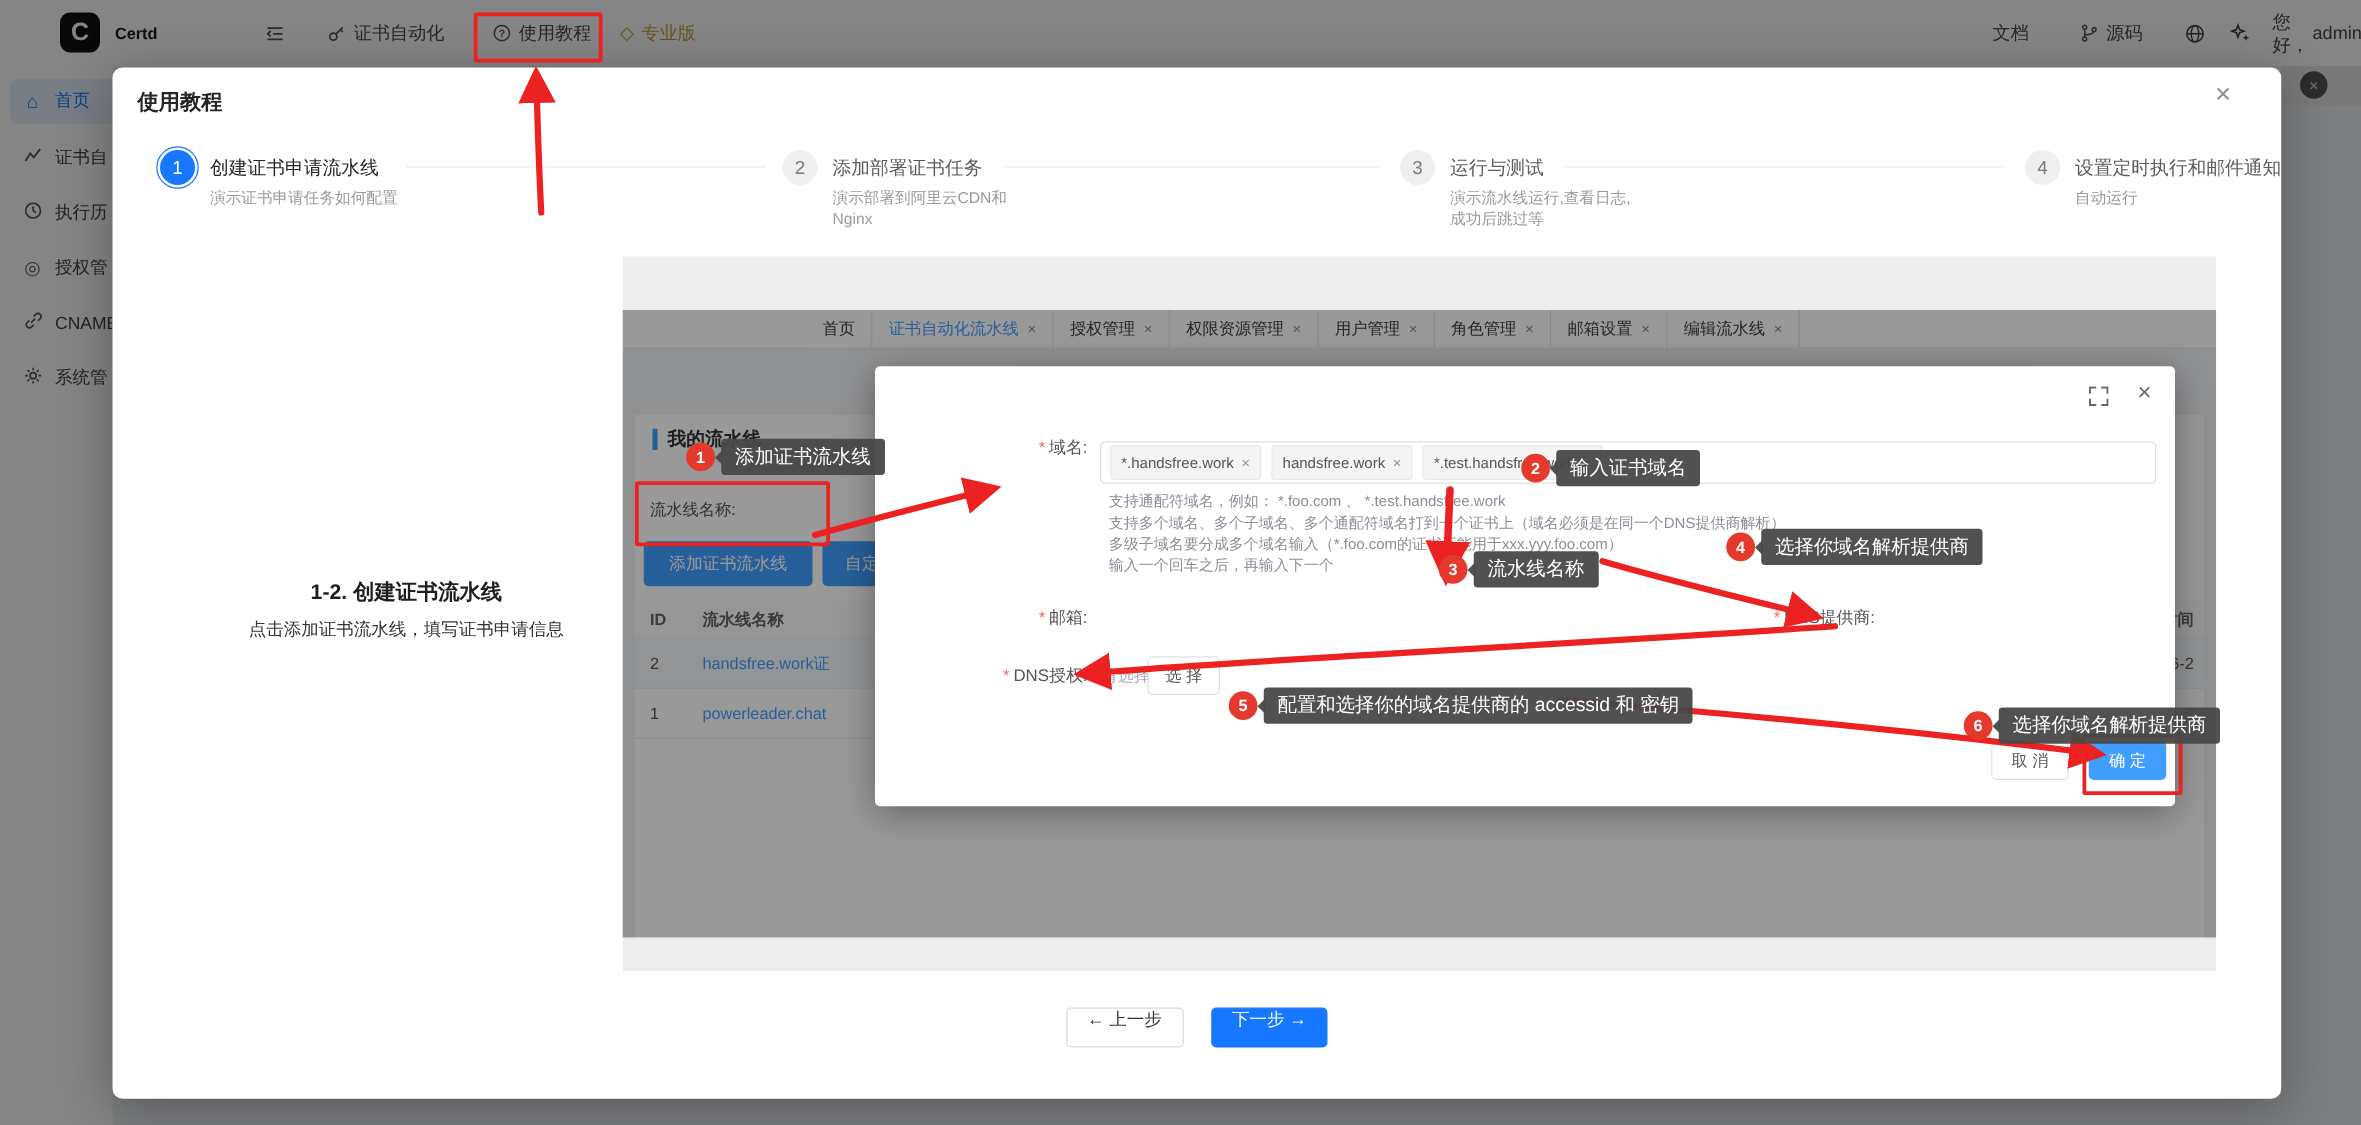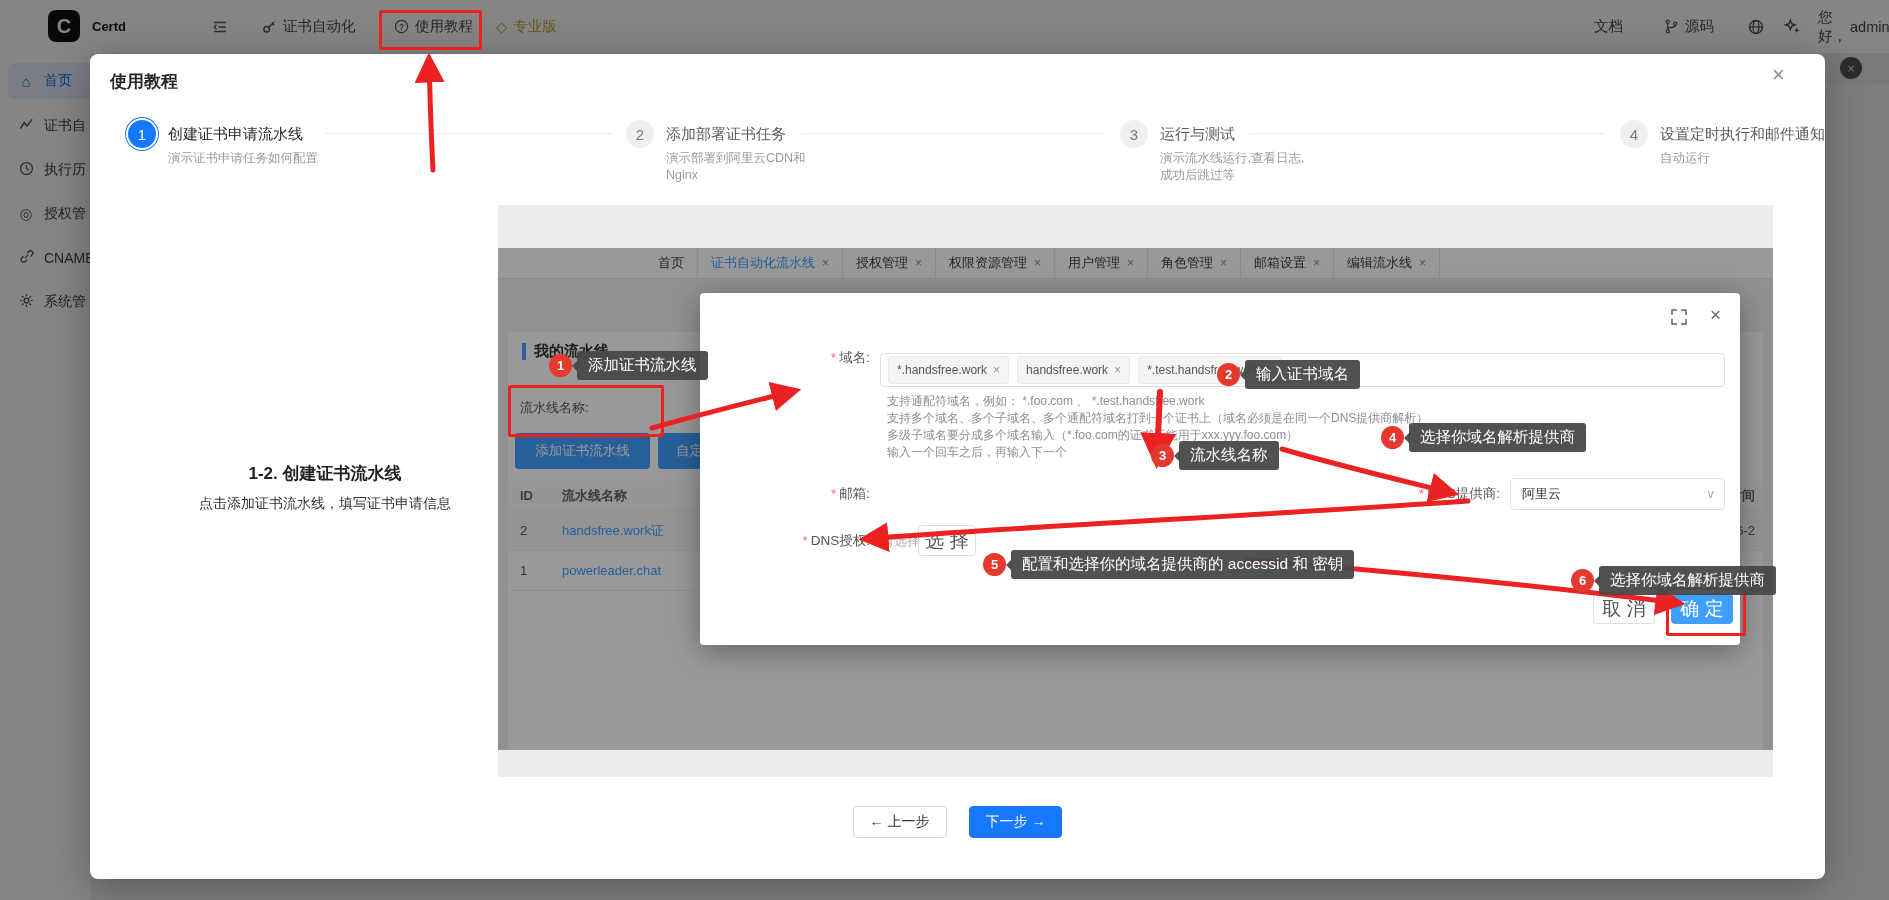--- a/index.html
+++ b/index.html
@@ -39,21 +39,21 @@
   .step-circle.idle{background:#efefef;color:#7a7a7a;}
   .step-title{position:absolute;font-size:15px;color:#262626;white-space:nowrap;}
   .step-title.idle{color:#5c5c5c;}
   .step-desc{position:absolute;font-size:12.5px;color:#9a9a9a;line-height:17px;}
   .step-line{position:absolute;height:1px;background:#ececec;top:79px;}
   .note-block{position:absolute;left:55px;top:408px;width:360px;text-align:center;}
   .note-title{font-size:17px;font-weight:bold;color:#1f1f1f;}
   .note-desc{font-size:14px;color:#333;margin-top:10px;}
   .modal-footer{position:absolute;left:0;top:752px;width:1735px;display:flex;
     justify-content:center;gap:22px;}
-  .btn{height:32px;border-radius:4px;font-size:14px;display:flex;align-items:center;
+  .btn{height:32px;border-radius:4px;font-size:14px;display:flex;
     justify-content:center;padding:0 16px;cursor:pointer;box-sizing:border-box;}
   .btn.ghost{background:#fff;border:1px solid #d9d9d9;color:#333;}
   .btn.blue{background:#1677ff;border:1px solid #1677ff;color:#fff;}
   
   .shot{position:absolute;left:408px;top:151px;width:1275px;height:572px;overflow:hidden;}
   .strip{position:absolute;left:0;width:1275px;background:#ededed;}
   .app-region{position:absolute;left:0;top:43px;width:1275px;height:502px;background:#f0f2f5;overflow:hidden;}
   .tabbar{position:absolute;left:0;top:0;width:1275px;height:31px;background:#fff;
     border-bottom:1px solid #e4e7ed;display:flex;align-items:stretch;padding-left:147px;box-sizing:border-box;}
   .tab{display:flex;align-items:center;gap:7px;padding:0 13px;font-size:13px;color:#3d3d3d;
@@ -84,21 +84,21 @@
     border-radius:4px;background:#fff;display:flex;align-items:center;gap:8px;padding-left:7px;box-sizing:border-box;}
   .tag{display:flex;align-items:center;gap:6px;background:#f4f4f5;border:1px solid #e9e9eb;
     border-radius:3px;padding:6px 8px;font-size:12px;color:#555;}
   .tag .tx{color:#909399;cursor:pointer;}
   .help{position:absolute;left:187px;top:100px;font-size:12px;color:#8a8f97;line-height:17px;}
   .input-like{position:absolute;display:flex;align-items:center;box-sizing:border-box;
     border-radius:4px;font-size:13px;color:#333;}
   .clear-ic{width:15px;height:15px;border-radius:50%;background:#bfc4cc;color:#fff;font-size:10px;
     display:flex;align-items:center;justify-content:center;cursor:pointer;}
   .sel-chev{margin-left:auto;color:#a8abb2;font-size:12px;padding-right:9px;}
-  .dlg-btn{position:absolute;height:31px;border-radius:4px;font-size:19px;display:flex;
+  .dlg-btn{position:absolute;height:31px;border-radius:4px;font-size:13px;display:flex;
     align-items:center;justify-content:center;cursor:pointer;box-sizing:border-box;}
   
   .redbox{position:absolute;border:3px solid #ec2121;border-radius:2px;z-index:61;pointer-events:none;}
   .arrows{position:absolute;left:0;top:0;z-index:60;pointer-events:none;}
   .callout{position:absolute;display:flex;align-items:center;z-index:62;}
   .cbadge{width:23px;height:23px;border-radius:50%;background:#e5392e;color:#fff;font-size:13px;
     font-weight:bold;display:flex;align-items:center;justify-content:center;flex:0 0 auto;}
   .cbubble{margin-left:5px;background:rgba(72,72,72,0.95);color:#fff;font-size:15.5px;
     padding:4px 11px;border-radius:3px;white-space:nowrap;position:relative;}
   .cbubble::before{content:"";position:absolute;left:-5px;top:50%;transform:translateY(-50%);
@@ -361,24 +361,20 @@
           <div>多级子域名要分成多个域名输入（*.foo.com的证书不能用于xxx.yyy.foo.com）</div>
           <div>输入一个回车之后，再输入下一个</div>
         </div>
 
         <div class="flabel" style="left:0;top:192px;">
           <span class="req">*</span><span>邮箱:</span>
         </div>
         <div class="flabel" style="left:660px;top:192px;width:140px;">
           <span class="req">*</span><span>DNS提供商:</span>
         </div>
-        <div class="input-like" style="left:810px;top:185px;width:215px;height:32px;background:#fff;border:1px solid #dcdfe6;padding-left:11px;">
-          <span>阿里云</span>
-          <span class="sel-chev">∨</span>
-        </div>
 
         <div class="flabel" style="left:0;top:239px;">
           <span class="req">*</span><span>DNS授权:</span>
         </div>
         <span class="abs" style="left:181px;top:239px;font-size:13px;color:#a8abb2;">请选择</span>
         <div class="dlg-btn" style="left:218px;top:232px;width:58px;background:#fff;border:1px solid #dcdfe6;color:#555;">
           <span>选 择</span>
         </div>
 
         <div class="dlg-btn" style="left:893px;top:300px;width:62px;background:#fff;border:1px solid #dcdfe6;color:#555;">

